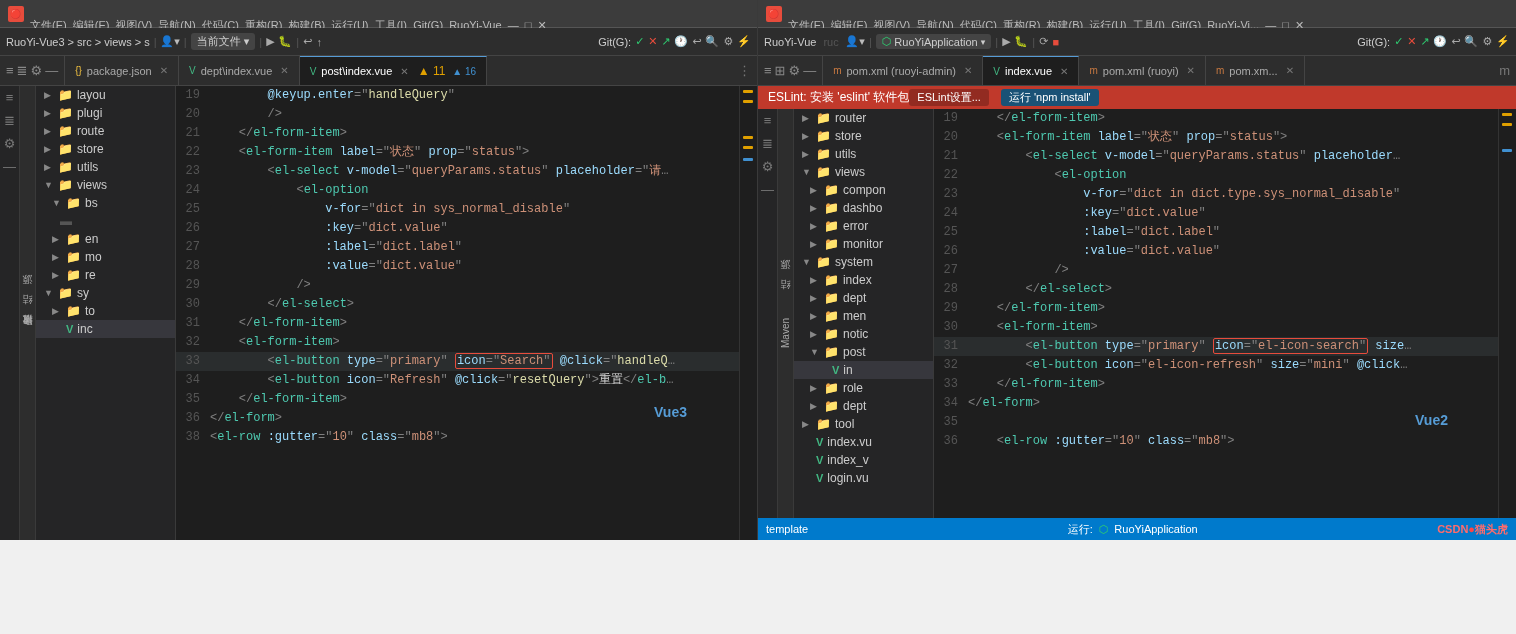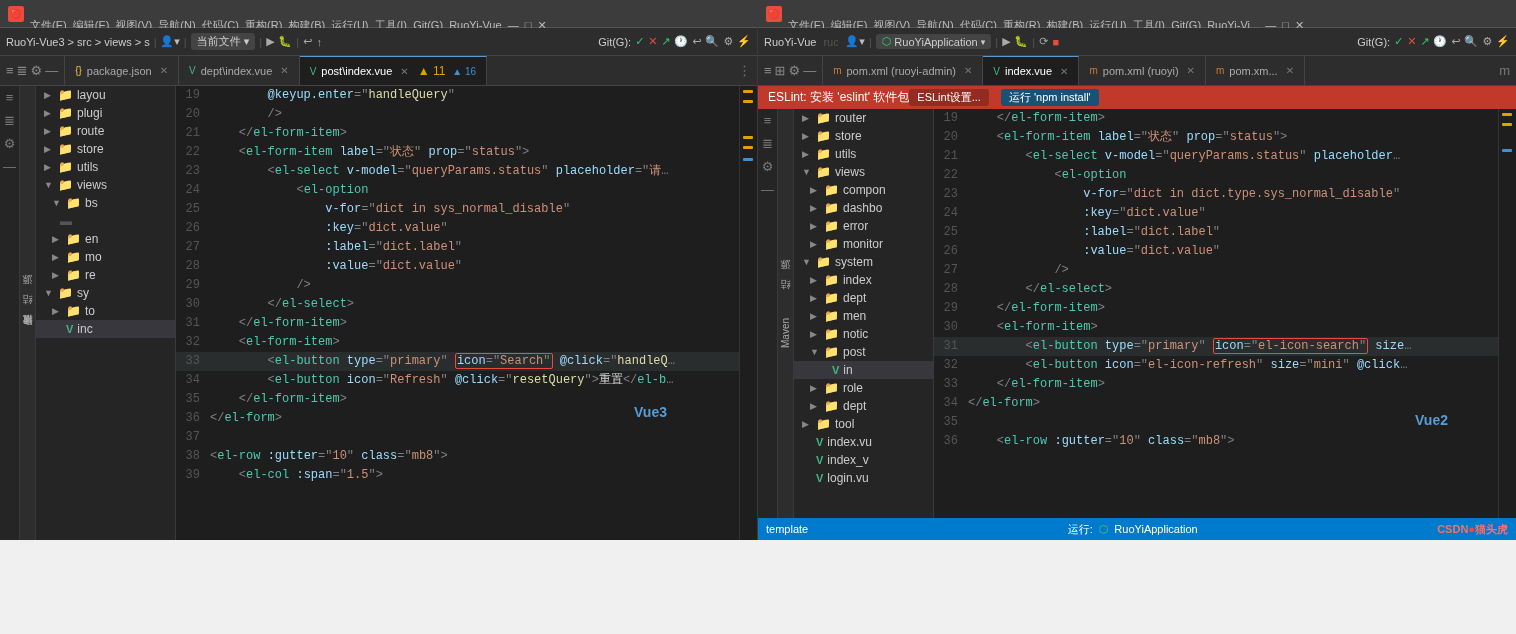--- a/index.html
+++ b/index.html
@@ -477,35 +477,27 @@
             </div>
             <div class="code-line">
               <span class="line-num">35</span>
               <span class="line-content">    <span class="c-punct">&lt;/</span><span class="c-tag">el-form-item</span><span class="c-punct">&gt;</span></span>
             </div>
             <div class="code-line">
               <span class="line-num">36</span>
               <span class="line-content"><span class="c-punct">&lt;/</span><span class="c-tag">el-form</span><span class="c-punct">&gt;</span></span>
             </div>
             <div class="code-line">
-              <span class="line-num">37</span>
-              <span class="line-content"></span>
-            </div>
-            <div class="code-line">
               <span class="line-num">38</span>
               <span class="line-content"><span class="c-punct">&lt;</span><span class="c-tag">el-row</span> <span class="c-attr">:gutter</span><span class="c-punct">="</span><span class="c-val">10</span><span class="c-punct">"</span> <span class="c-attr">class</span><span class="c-punct">="</span><span class="c-val">mb8</span><span class="c-punct">"&gt;</span></span>
             </div>
-            <div class="code-line">
-              <span class="line-num">39</span>
-              <span class="line-content">    <span class="c-punct">&lt;</span><span class="c-tag">el-col</span> <span class="c-attr">:span</span><span class="c-punct">="</span><span class="c-val">1.5</span><span class="c-punct">"&gt;</span></span>
-            </div>
           </div>
 
           <div style="position:relative; height:0; overflow:visible;">
-            <div style="position:absolute; bottom:120px; right:72px; color:#569cd6; font-size:14px; font-weight:bold;">
+            <div style="position:absolute; bottom:120px; right:52px; color:#569cd6; font-size:14px; font-weight:bold;">
               <span>Vue3</span>
             </div>
           </div>
         </div>
 
         <div style="width:18px; background:#1e1e1e; border-left:1px solid #333; display:flex; flex-direction:column; gap:3px; padding:4px 3px;">
           <div style="width:10px; height:3px; background:#e0a000; border-radius:1px;"></div>
           <div style="width:10px; height:3px; background:#e0a000; border-radius:1px; margin-top:4px;"></div>
           <div style="width:10px; height:3px; background:#e0a000; border-radius:1px; margin-top:30px;"></div>
           <div style="width:10px; height:3px; background:#e0a000; border-radius:1px; margin-top:4px;"></div>

